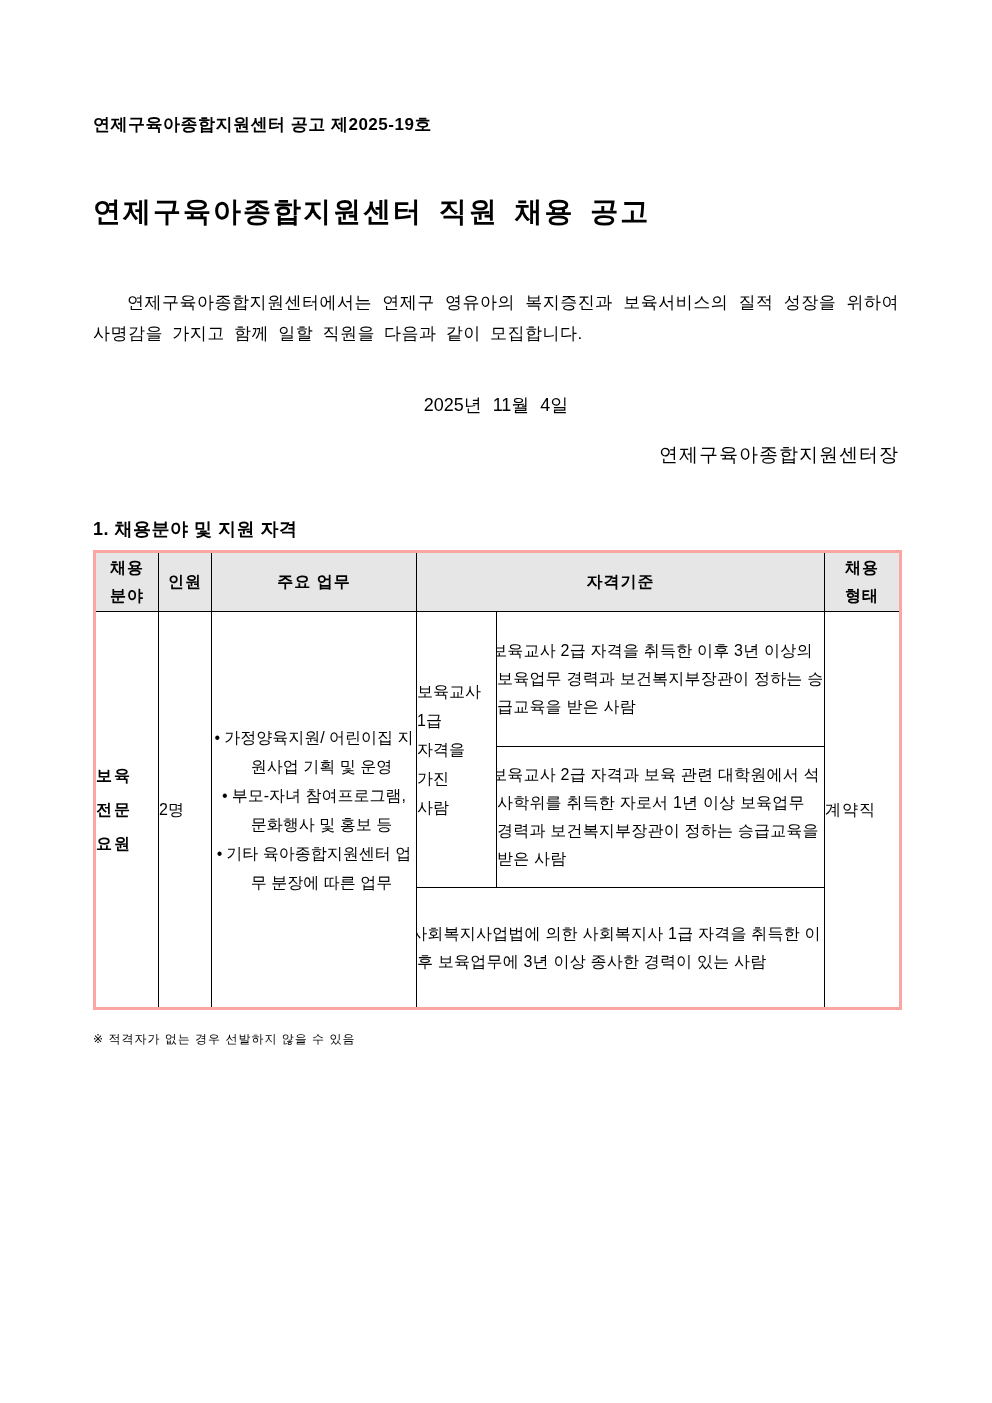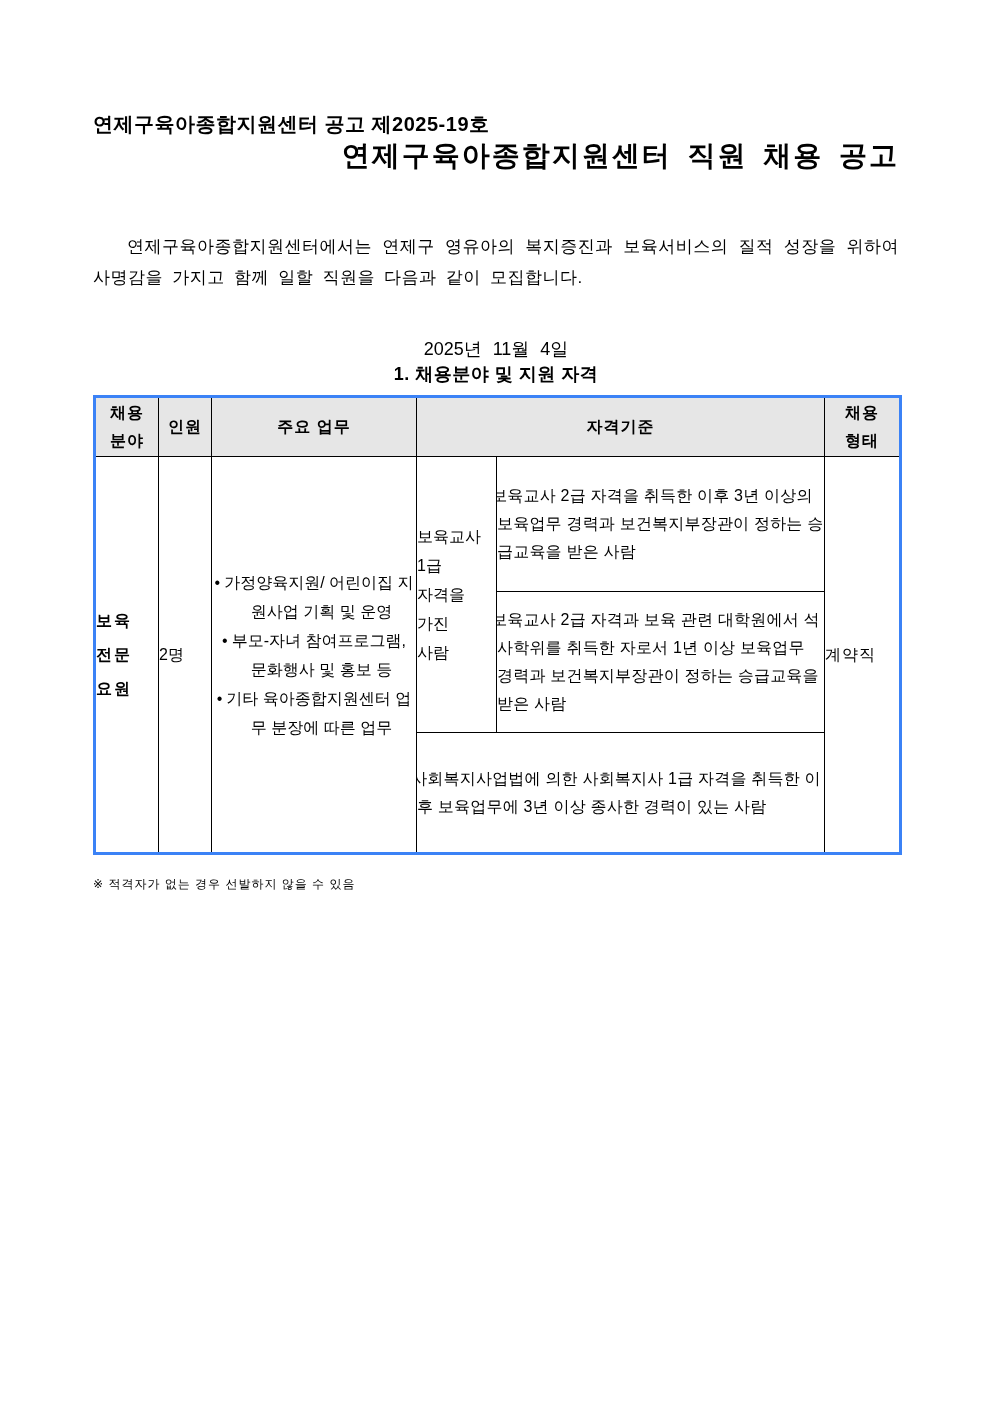--- a/index.html
+++ b/index.html
@@ -7,50 +7,51 @@
   body {
     width: 992px; height: 1403px; overflow: hidden;
     font-family: "Liberation Sans", "DejaVu Sans", sans-serif;
     color: #000;
   }
   .page {
     width: 992px; height: 1403px;
     padding: 113px 93px 0 93px;
   }
   .doc-number {
-    font-size: 20px; font-weight: bold; line-height: 23px;
+    font-size: 17px; font-weight: bold; line-height: 23px;
     letter-spacing: 0.5px;
   }
   .title {
-    font-size: 28px; font-weight: bold; text-align: right;
+    margin-top: 56px;
+    font-size: 28px; font-weight: bold; text-align: left;
     line-height: 40px; letter-spacing: 2px; word-spacing: 6px;
   }
   .intro {
     margin: 55px 0 0 0;
     font-size: 17px; line-height: 31px;
     text-align: justify; text-indent: 34px;
     word-spacing: 4px; letter-spacing: 0.5px;
   }
   .date {
     margin-top: 44px; font-size: 18px; line-height: 24px;
     text-align: center; word-spacing: 6px;
   }
   .signer {
     margin-top: 25px; font-size: 19px; line-height: 26px;
     text-align: right; letter-spacing: 1px;
   }
   .section-heading {
-    font-size: 18px; font-weight: bold;
-    line-height: 26px; letter-spacing: 0.5px; text-align: center;
+    margin-top: 48px; font-size: 18px; font-weight: bold;
+    line-height: 26px; letter-spacing: 0.5px;
   }
   table.recruit {
     margin-top: 8px;
     width: 806px; table-layout: fixed;
     border-collapse: collapse;
-    border: 3px solid #3b82f6;
+    border: 3px solid #fca5a5;
   }
   table.recruit th, table.recruit td {
     border: 1.5px solid #000;
     font-size: 16px; padding: 0;
     vertical-align: middle;
     overflow: hidden;
   }
   table.recruit th {
     background: #e6e6e6;
     font-weight: bold; text-align: center;
@@ -90,20 +91,21 @@
 <div class="page">
 
   <div class="doc-number">연제구육아종합지원센터 공고 제2025-19호</div>
 
   <div class="title">연제구육아종합지원센터 직원 채용 공고</div>
 
   <p class="intro">연제구육아종합지원센터에서는 연제구 영유아의 복지증진과 보육서비스의 질적 성장을 위하여 사명감을 가지고 함께 일할 직원을 다음과 같이 모집합니다.</p>
 
   <div class="date">2025년 11월 4일</div>
 
+  <div class="signer">연제구육아종합지원센터장</div>
 
   <div class="section-heading">1. 채용분야 및 지원 자격</div>
 
   <table class="recruit">
     <colgroup>
       <col style="width:64px">
       <col style="width:53px">
       <col style="width:205px">
       <col style="width:80px">
       <col style="width:328px">

